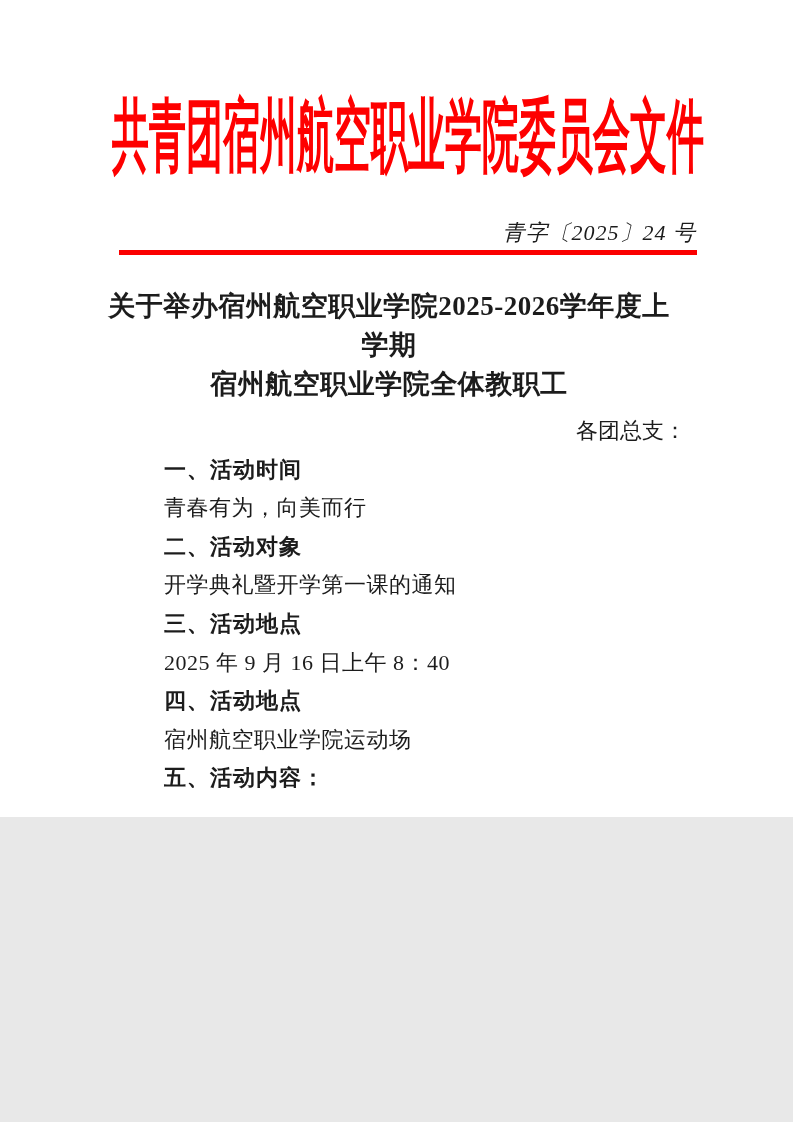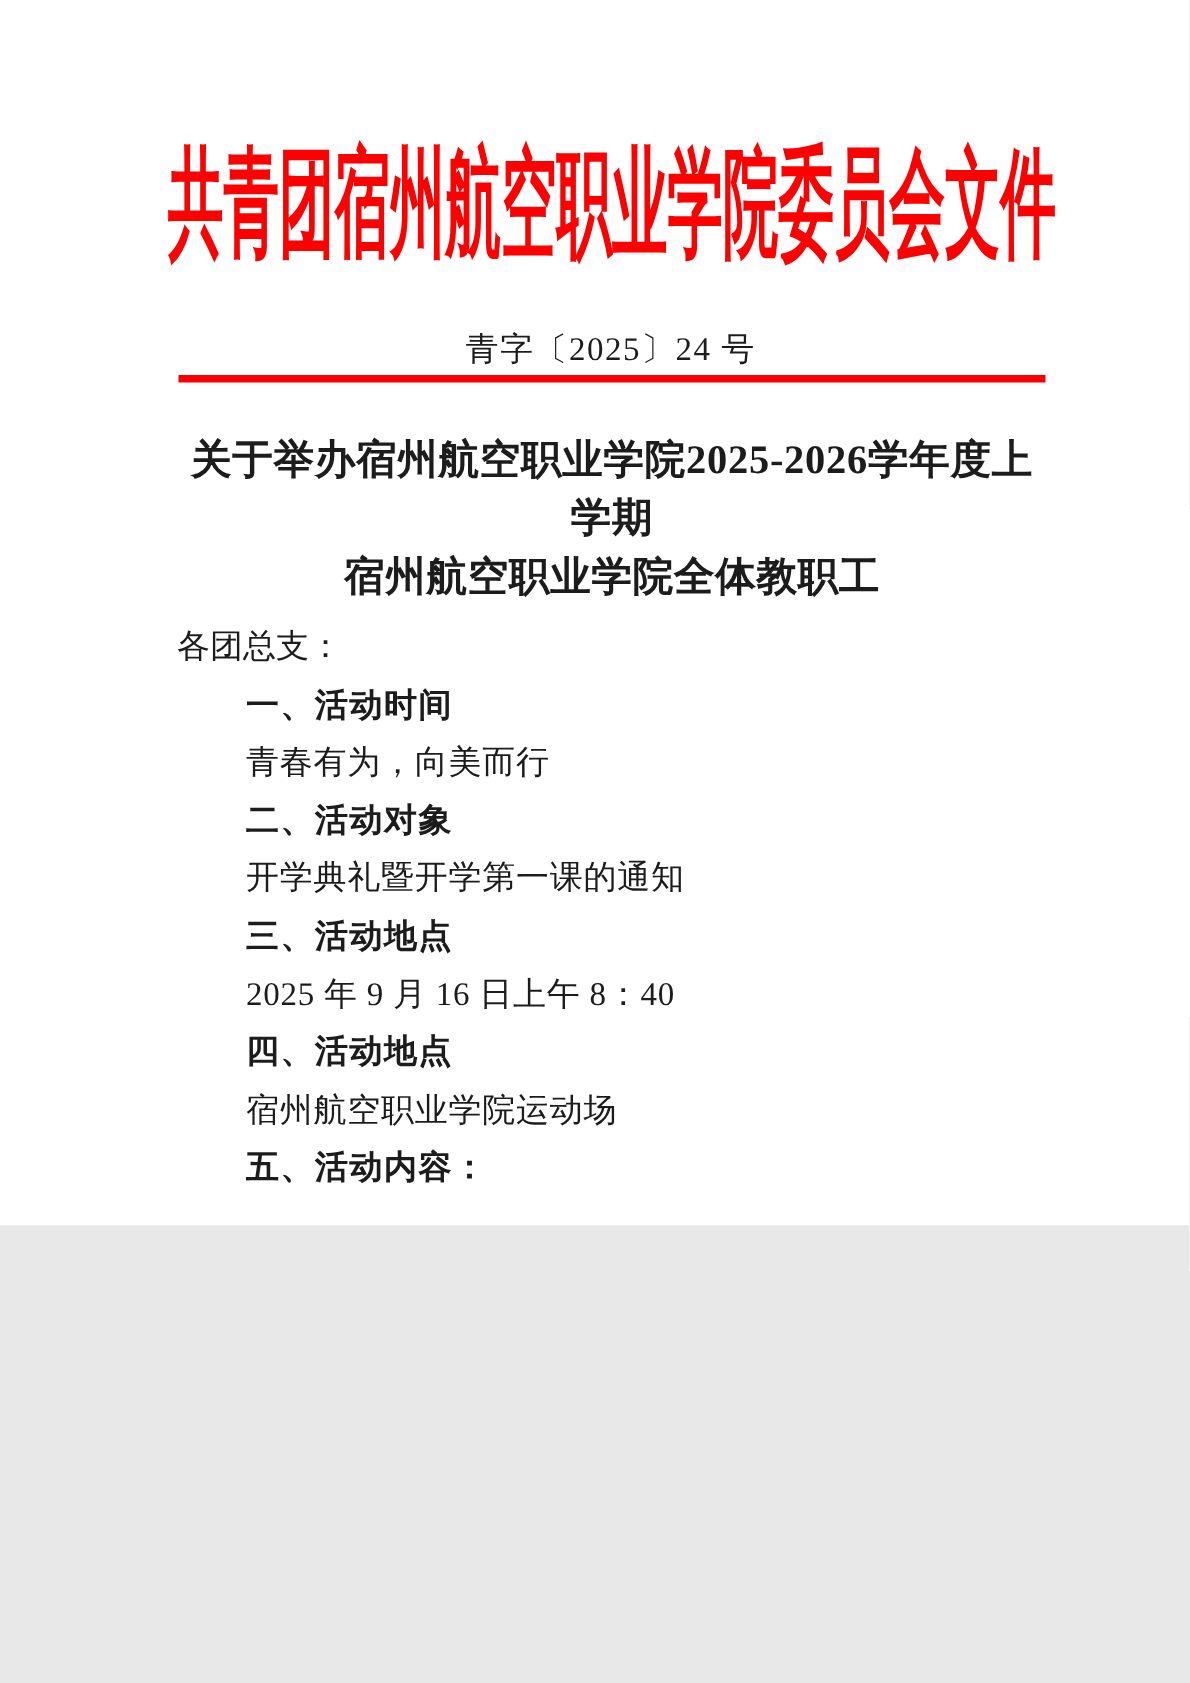--- a/index.html
+++ b/index.html
@@ -27,53 +27,54 @@
     color: #fe0000;
     transform: scaleY(2.15);
     transform-origin: top center;
     letter-spacing: 0px;
   }
   .doc-number {
     position: absolute;
     left: 118px;
     top: 218px;
     width: 578px;
-    text-align: center;
+    text-align: right;
     font-size: 22px;
     letter-spacing: 1px;
+    font-style: italic;
   }
   .red-divider {
     position: absolute;
     left: 119px;
     top: 250px;
     width: 578px;
     height: 5px;
     background: #fb0000;
   }
   .doc-title {
     position: absolute;
-    left: 115px;
+    left: 96px;
     top: 287px;
     width: 586px;
     text-align: center;
     font-weight: bold;
     font-size: 27px;
     line-height: 39px;
     letter-spacing: 0.5px;
   }
   .body-block {
     position: absolute;
     left: 118px;
     top: 412px;
     width: 568px;
     font-size: 22px;
     line-height: 38.6px;
   }
   .salutation {
-    text-align: left;
+    text-align: right;
   }
   .intro-para {
     text-indent: 46px;
     text-align: justify;
     text-align-last: left;
     margin: 0;
     letter-spacing: 0.5px;
   }
   .section-heading {
     text-indent: 46px;

